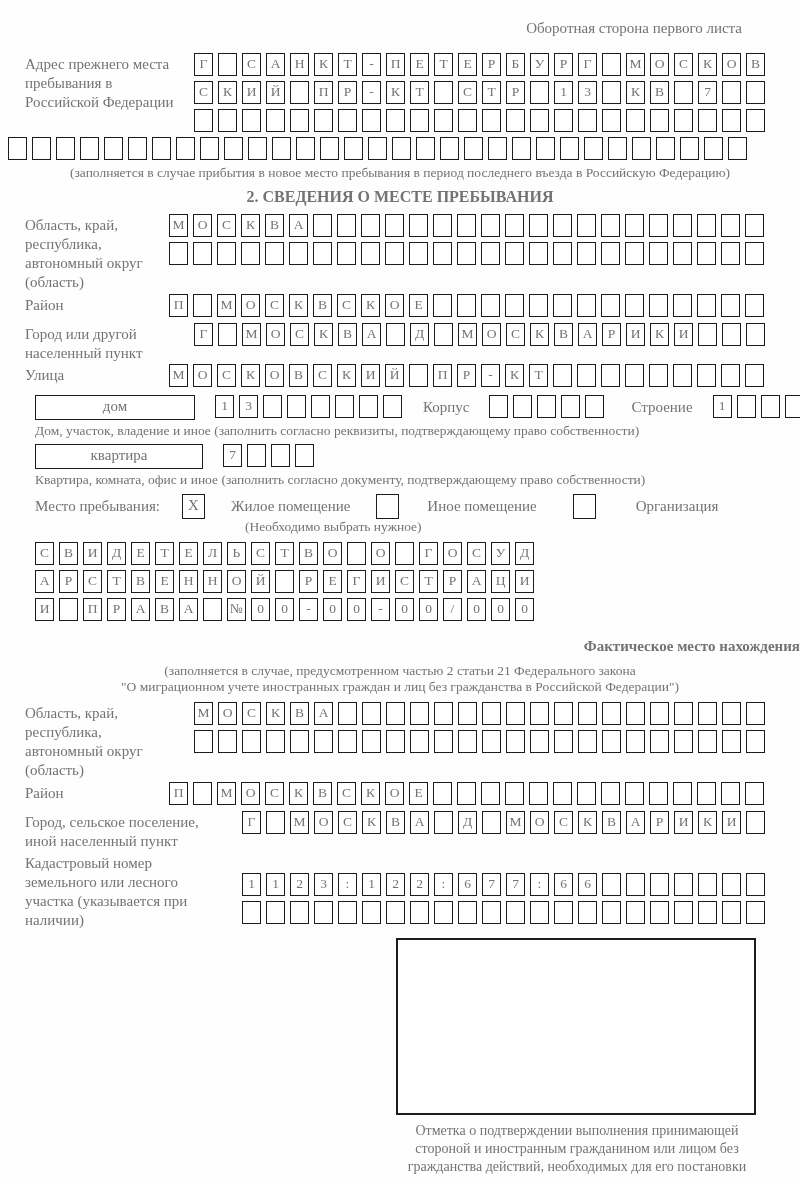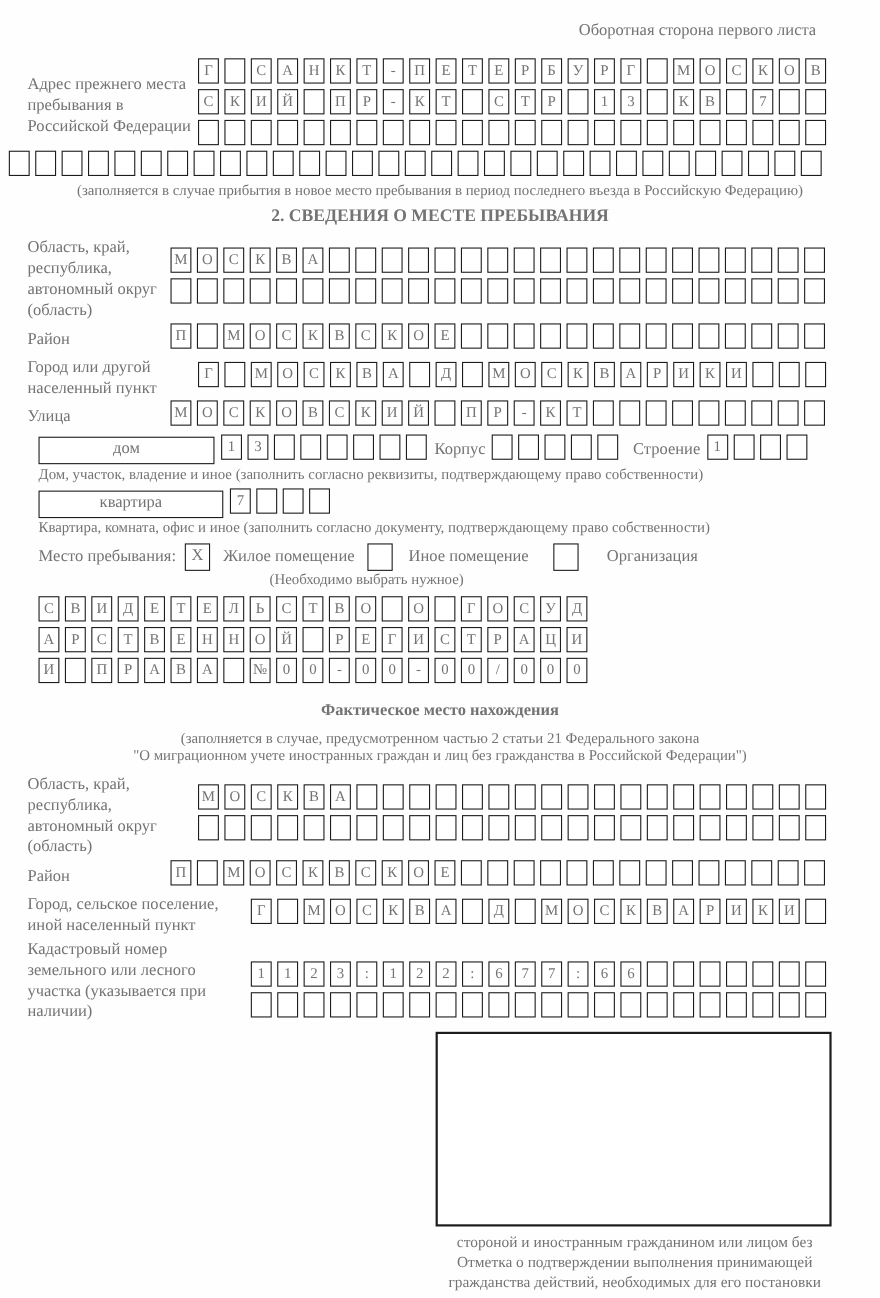--- a/index.html
+++ b/index.html
@@ -9,21 +9,21 @@
     background:#fefefe;
     color:#737373;
     font-family:"Liberation Serif","DejaVu Serif",serif;
     overflow:hidden;
   }
   .header-note{
     text-align:right;
     padding:20px 58px 0 0;
     font-size:15px;
   }
-  .flexrow{display:flex;align-items:center;}
+  .flexrow{display:flex;align-items:flex-start;gap:14px;}
   .label{
     font-size:15px;
     line-height:19px;
   }
   .boxcol{display:flex;flex-direction:column;}
   .box-row{display:flex;margin-bottom:5px;}
   .cell{
     display:inline-block;
     box-sizing:border-box;
     width:19px;height:23px;
@@ -481,21 +481,21 @@
           <span class="cell">0</span>
           <span class="cell">0</span>
           <span class="cell">/</span>
           <span class="cell">0</span>
           <span class="cell">0</span>
           <span class="cell">0</span>
         </div>
     </div>
   </div>
 
-  <div class="sub-title" style="margin-top:12px;">Фактическое место нахождения</div>
+  <div class="sub-title" style="margin-top:12px;text-align:right;">Фактическое место нахождения</div>
   <div class="caption" style="margin-top:8px;">(заполняется в случае, предусмотренном частью 2 статьи 21 Федерального закона</div>
   <div class="caption">"О миграционном учете иностранных граждан и лиц без гражданства в Российской Федерации")</div>
 
   <div class="flexrow" style="margin:7px 0 0 25px;">
     <div class="label" style="width:152px;padding-top:2px;">Область, край, республика, автономный округ (область)</div>
     <div class="boxcol" style="margin-left:3px;">
       <div class="box-row">
           <span class="cell">М</span>
           <span class="cell">О</span>
           <span class="cell">С</span>
@@ -658,19 +658,19 @@
           <span class="cell"></span>
           <span class="cell"></span>
           <span class="cell"></span>
           <span class="cell"></span>
         </div>
     </div>
   </div>
 
   <div class="stamp-box" style="width:360px;height:177px;margin:8px 0 0 396px;"></div>
   <div class="stamp-caption" style="width:390px;margin:7px 0 0 382px;">
+    <div>Отметка о подтверждении выполнения принимающей</div>
     <div>стороной и иностранным гражданином или лицом без</div>
-    <div>Отметка о подтверждении выполнения принимающей</div>
     <div>гражданства действий, необходимых для его постановки</div>
 
   </div>
 
 </div>
 
 </body></html>

